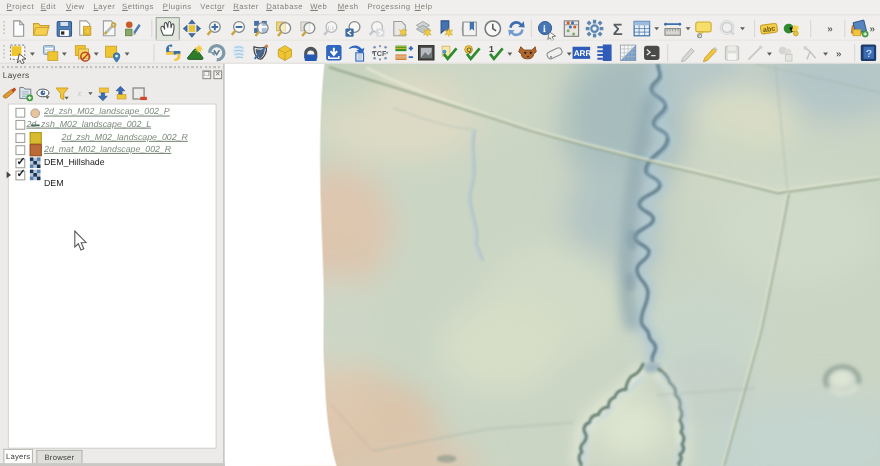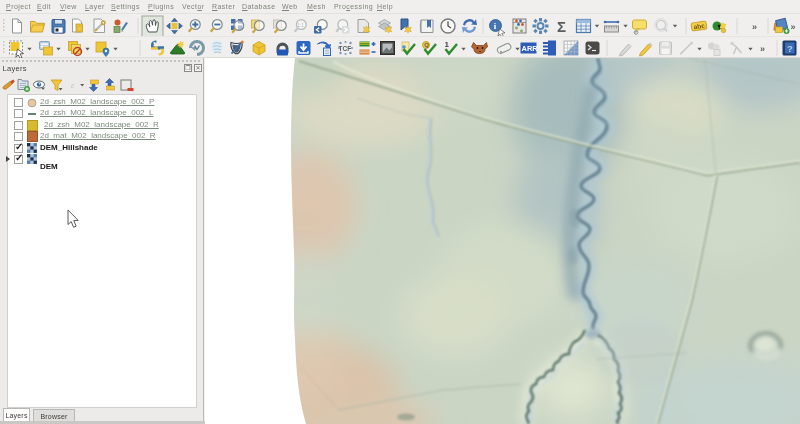--- a/index.html
+++ b/index.html
@@ -7,22 +7,22 @@
 #app { position:relative; width:800px; height:424px; background:#f0efed; }
 #menubar { position:absolute; left:0; top:0; width:800px; height:13px; background:#f0efed; }
 #menubar span { position:absolute; top:2.5px; font-size:7px; color:#7e8379; letter-spacing:0.45px;}
 #tb1 { position:absolute; left:0; top:13px; width:800px; height:23px; border-top:1px solid #e2e1de; }
 #tb2 { position:absolute; left:0; top:36px; width:800px; height:22px; border-top:1px solid #e6e5e2; border-bottom:1px solid #dcdbd8; }
 #panel { position:absolute; left:0; top:58px; width:204px; height:366px; background:#ecebe9; border-right:1px solid #b9b8b4; }
 .ptitle { position:absolute; left:2.5px; top:64px; font-size:7.5px; color:#45453f; letter-spacing:0.3px; }
 .pbtn { position:absolute; top:64px; width:8px; height:8px; border:1px solid #8a8a86; background:#f4f3f1; font-size:6px; line-height:6px; text-align:center; color:#6a6a66;}
 .tree { position:absolute; left:7px; top:94px; width:190px; height:314px; background:#ffffff; border:1px solid #d0cfcc; }
 .cb { position:absolute; width:9px; height:9px; border:1px solid #a0a09c; background:#fff; }
-.ital { text-decoration:underline; color:#7d8b7d; font-size:8px; position:absolute; white-space:nowrap;}
-.bold { font-weight:bold; color:#191919; font-size:8px; position:absolute; white-space:nowrap;}
+.ital { font-style:italic; text-decoration:underline; color:#7d8b7d; font-size:8px; position:absolute; white-space:nowrap;}
+.bold { font-weight:normal; color:#191919; font-size:8px; position:absolute; white-space:nowrap;}
 #tabL { position:absolute; left:3px; top:408px; width:27px; height:13px; background:#fff; border:1px solid #b8b7b3; border-bottom:none; text-align:center; font-size:7px; padding-top:3px; color:#3a3a38; z-index:3; letter-spacing:0.2px;}
 #tabB { position:absolute; left:33px; top:409px; width:42px; height:12px; background:#dededa; border:1px solid #b8b7b3; border-bottom:none; text-align:center; font-size:7px; padding-top:2.5px; color:#3a3a38; letter-spacing:0.2px;}
 #statusstrip { position:absolute; left:0; top:421px; width:205px; height:3px; background:#c9c8c4; }
 #canvas { position:absolute; left:205px; top:58px; width:595px; height:366px; background:#ffffff; }
 .chk { position:absolute; font-size:10px; color:#222; font-weight:bold; }
 .arr { position:absolute; width:0; height:0; border-left:4px solid #444; border-top:3px solid transparent; border-bottom:3px solid transparent; }
 </style>
 </head>
 <body>
 <div id="app">
@@ -531,22 +531,22 @@
     </svg>
   <svg style="position:absolute;left:27px;top:154px" width="10" height="10">
       <rect width="10" height="10" fill="#b9c4cf"></rect>
       <rect width="3.3" height="3.3" fill="#16355c"></rect>
       <rect x="6.6" width="3.3" height="3.3" fill="#4f81b4"></rect>
       <rect x="3.3" y="3.3" width="3.3" height="3.3" fill="#16355c"></rect>
       <rect x="0" y="6.6" width="3.3" height="3.3" fill="#4f81b4"></rect>
       <rect x="6.6" y="6.6" width="3.3" height="3.3" fill="#16355c"></rect>
     </svg>
   <div class="ital" style="left:40px; top:97px">2d_zsh_M02_landscape_002_P</div>
-  <div class="ital" style="left:40px; top:108px">2d_zsh_M02_landscape_002_L</div>
-  <div class="ital" style="left:44px; top:120px">2d_zsh_M02_landscape_002_R</div>
+  <div class="ital" style="left:24px; top:108px">2d_zsh_M02_landscape_002_L</div>
+  <div class="ital" style="left:56px; top:120px">2d_zsh_M02_landscape_002_R</div>
   <div class="ital" style="left:40px; top:131px">2d_mat_M02_landscape_002_R</div>
   <div class="bold" style="left:40px; top:143px">DEM_Hillshade</div>
   <div class="bold" style="left:40px; top:162px">DEM</div>
   <svg style="position:absolute;left:66px;top:209px;z-index:5" width="16" height="21" viewBox="0 0 16 21">
       <path d="M 2,1 L 2,15.5 5.2,12.6 7.6,18.3 10.2,17.2 7.8,11.6 12.2,11.4 Z" fill="#fdfdfd" stroke="#5a5a58" stroke-width="1"></path>
     </svg>
   <div id="tabL">Layers</div>
   <div id="tabB">Browser</div>
   <div id="statusstrip"></div>
   <div id="canvas">

